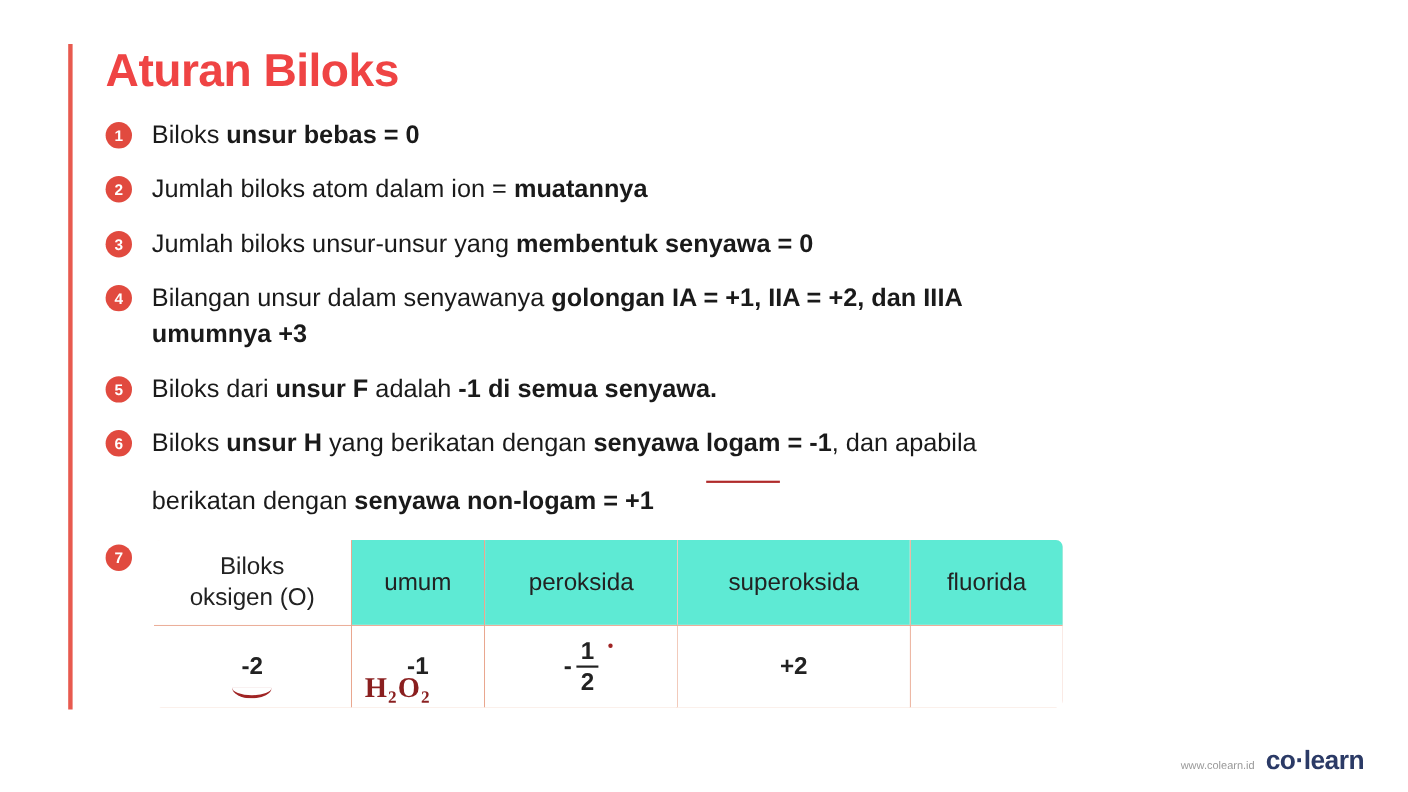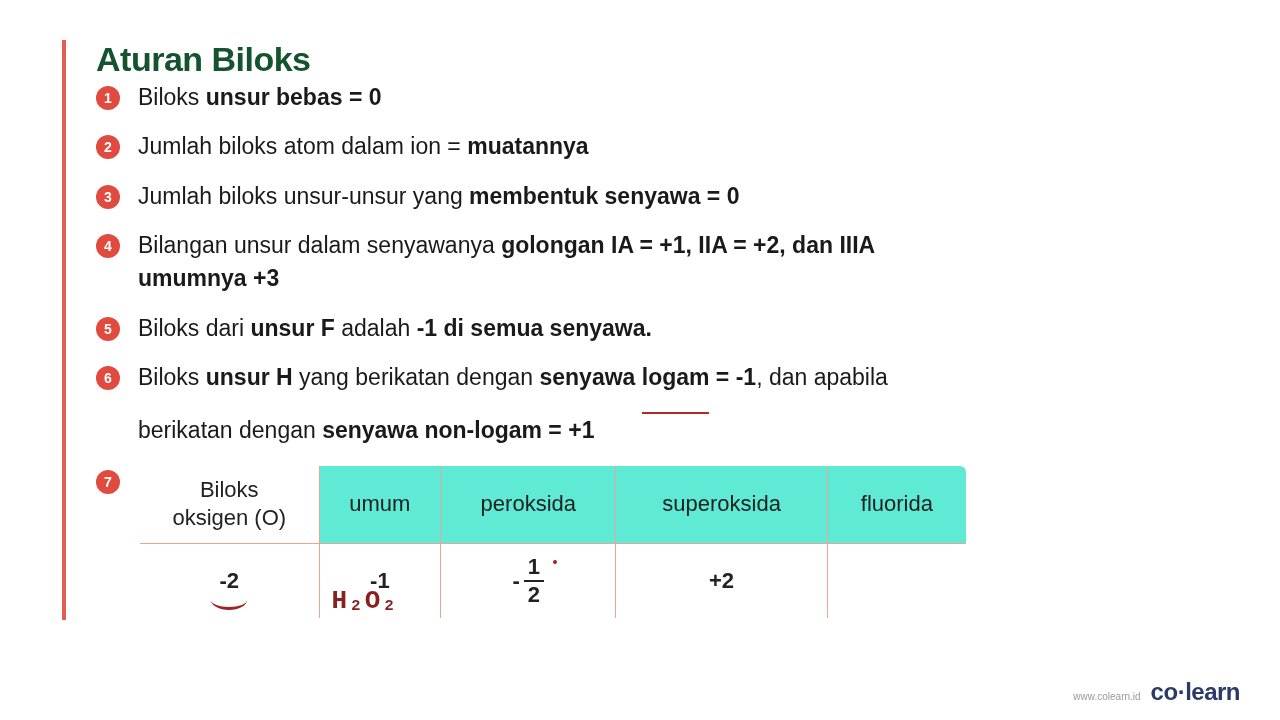--- a/index.html
+++ b/index.html
@@ -13,24 +13,24 @@
   }
   .content-wrap {
     position: absolute;
     left: 62px;
     top: 40px;
     width: 1000px;
     border-left: 4px solid #e85a4f;
     padding-left: 30px;
   }
   .title {
-    font-size: 34px;
+    font-size: 42px;
     font-weight: 800;
-    color: #14532d;
-    margin-bottom: 2px;
+    color: #ef4444;
+    margin-bottom: 18px;
     letter-spacing: -0.5px;
   }
   .rule-list {
     list-style: none;
   }
   .rule-item {
     display: flex;
     align-items: flex-start;
     margin-bottom: 16px;
     font-size: 23px;
@@ -122,21 +122,21 @@
     line-height: 1;
     font-weight: 700;
   }
   .frac .top { display: block; border-bottom: 2px solid #222; padding: 0 4px 2px; }
   .frac .bot { display: block; padding-top: 2px; }
   .neg { font-weight: 700; margin-right: 4px; vertical-align: middle; }
   .anno-h2o2 {
     position: absolute;
     bottom: 2px;
     left: 12px;
-    font-family: Liberation Mono, monospace;
+    font-family: Liberation Serif, serif;
     color: #8a1f1f;
     font-size: 26px;
     font-weight: 700;
     letter-spacing: 1px;
   }
   .anno-tick {
     position: absolute;
     bottom: 8px;
     left: 50%;
     transform: translateX(-50%);

